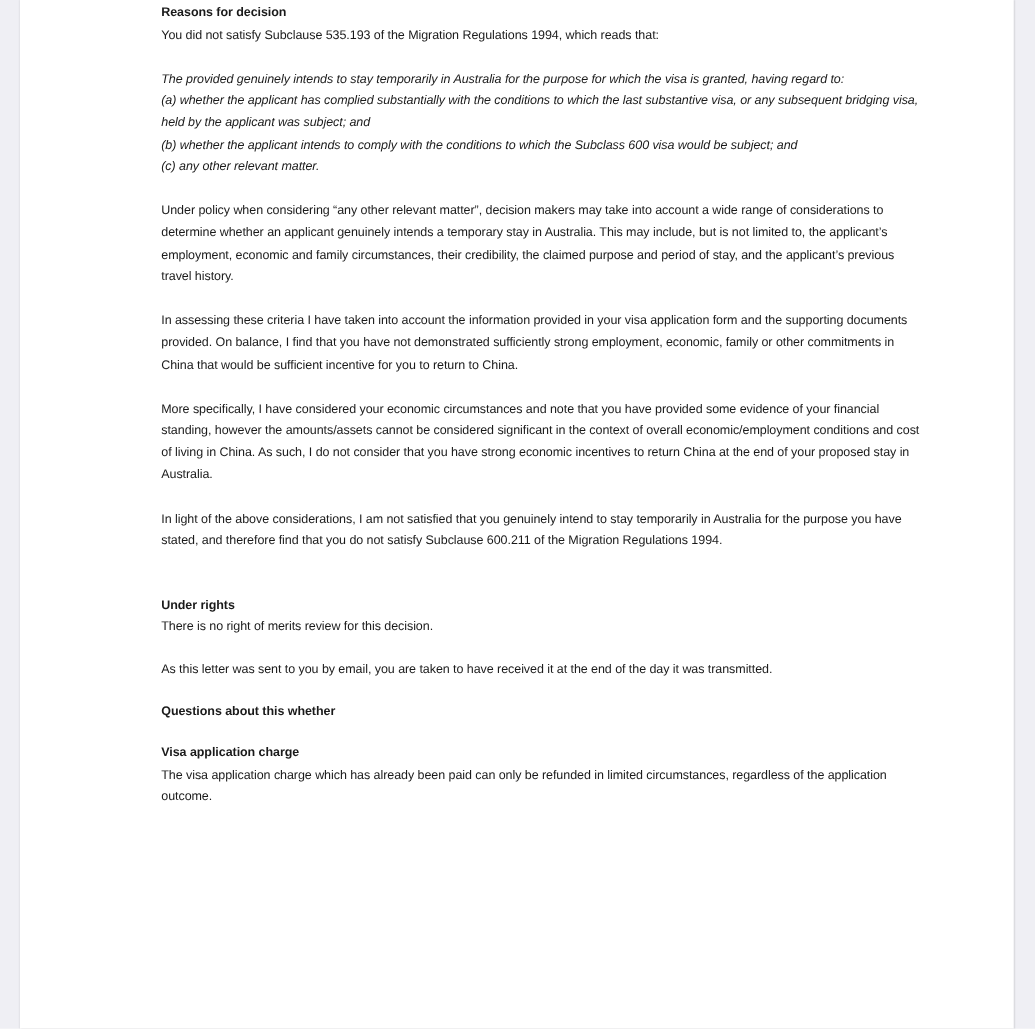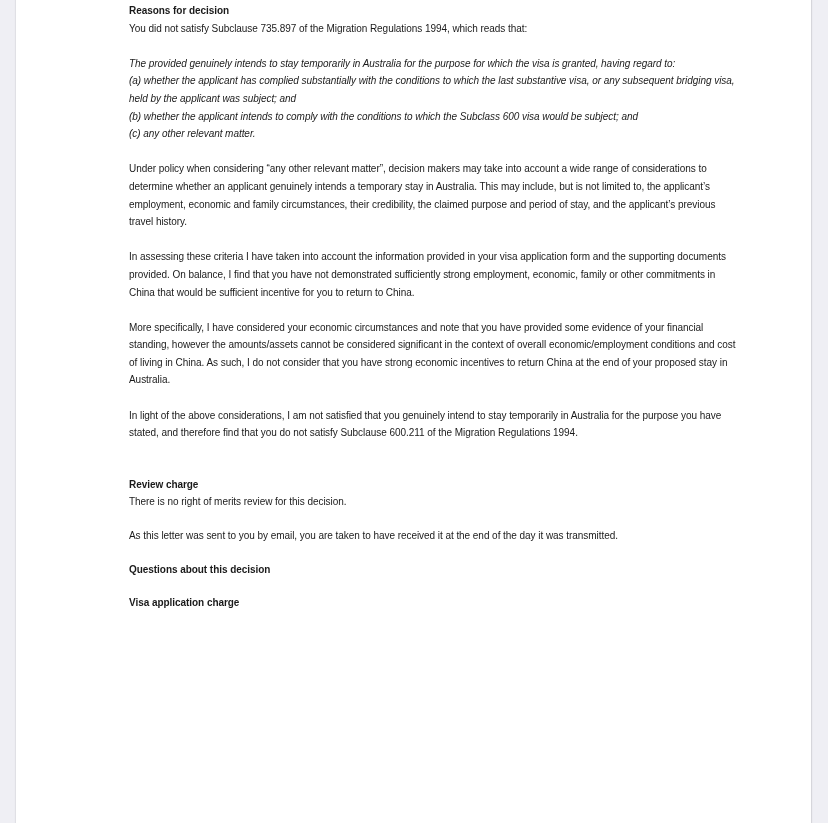--- a/index.html
+++ b/index.html
@@ -48,57 +48,58 @@
     }
   </style>
 </head>
 <body>
 
 <div class="page">
   <div class="content">
 
     <section>
       <span class="heading">Reasons for decision</span>
-      <p>You did not satisfy Subclause 735.897 of the Migration Regulations 1994, which reads that:</p>
+      <p>You did not satisfy Subclause 535.193 of the Migration Regulations 1994, which reads that:</p>
       <div class="gap"></div>
       <div class="quote">
         <p>The provided genuinely intends to stay temporarily in Australia for the purpose for which the visa is granted, having regard to:</p>
         <p>(a) whether the applicant has complied substantially with the conditions to which the last substantive visa, or any subsequent bridging visa, held by the applicant was subject; and</p>
         <p>(b) whether the applicant intends to comply with the conditions to which the Subclass 600 visa would be subject; and</p>
         <p>(c) any other relevant matter.</p>
       </div>
       <div class="gap"></div>
       <p>Under policy when considering “any other relevant matter”, decision makers may take into account a wide range of considerations to determine whether an applicant genuinely intends a temporary stay in Australia. This may include, but is not limited to, the applicant’s employment, economic and family circumstances, their credibility, the claimed purpose and period of stay, and the applicant’s previous travel history.</p>
       <div class="gap"></div>
       <p>In assessing these criteria I have taken into account the information provided in your visa application form and the supporting documents provided. On balance, I find that you have not demonstrated sufficiently strong employment, economic, family or other commitments in China that would be sufficient incentive for you to return to China.</p>
       <div class="gap"></div>
       <p>More specifically, I have considered your economic circumstances and note that you have provided some evidence of your financial standing, however the amounts/assets cannot be considered significant in the context of overall economic/employment conditions and cost of living in China. As such, I do not consider that you have strong economic incentives to return China at the end of your proposed stay in Australia.</p>
       <div class="gap"></div>
       <p>In light of the above considerations, I am not satisfied that you genuinely intend to stay temporarily in Australia for the purpose you have stated, and therefore find that you do not satisfy Subclause 600.211 of the Migration Regulations 1994.</p>
     </section>
 
     <div class="gap-big"></div>
 
     <section>
-      <span class="heading">Review charge</span>
+      <span class="heading">Under rights</span>
       <p>There is no right of merits review for this decision.</p>
     </section>
 
     <div class="gap-sec"></div>
 
     <section>
       <p>As this letter was sent to you by email, you are taken to have received it at the end of the day it was transmitted.</p>
     </section>
 
     <div class="gap-sec"></div>
 
     <section>
-      <span class="heading">Questions about this decision</span>
+      <span class="heading">Questions about this whether</span>
     </section>
 
     <div class="gap-sec"></div>
 
     <section>
       <span class="heading">Visa application charge</span>
+      <p>The visa application charge which has already been paid can only be refunded in limited circumstances, regardless of the application outcome.</p>
     </section>
 
   </div>
 </div>
 
 </body></html>

